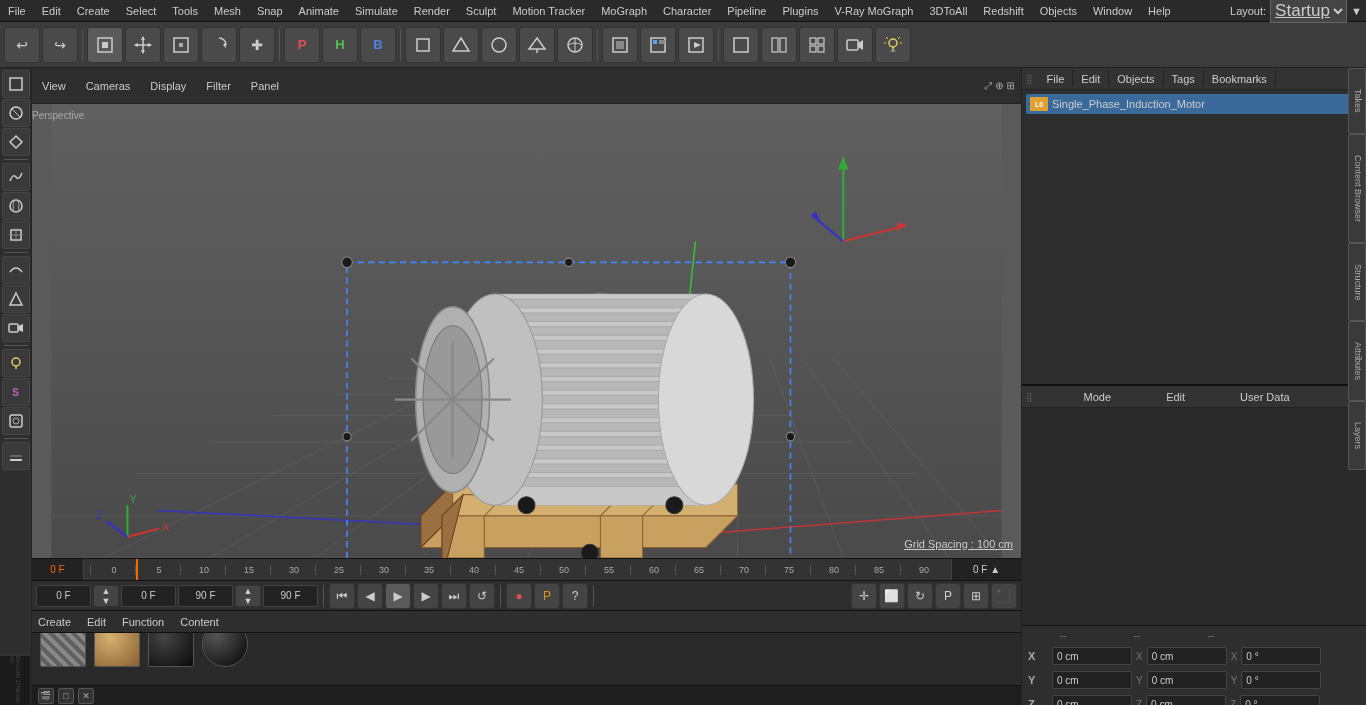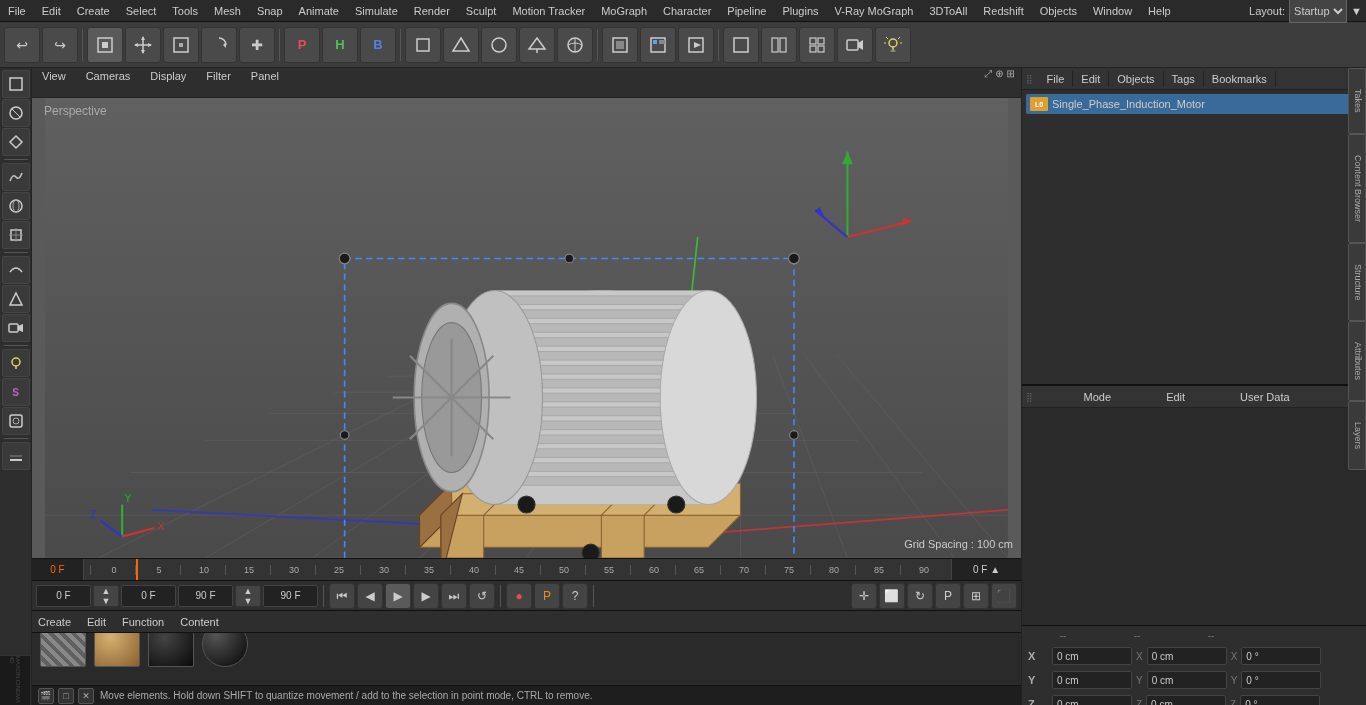--- a/index.html
+++ b/index.html
@@ -35,22 +35,23 @@
       margin-right: 4px;
       display: flex;
       align-items: center;
       gap: 4px;
       padding-left: 48px;
     }
     .layout-select select {
       background: #444;
       color: #ccc;
       border: 1px solid #666;
-      font-size: 11px;
+      font-size: 17px;
       height: 24px;
+      text-decoration: underline;
     }
 
     
     #toolbar {
       width: 100%;
       height: 46px;
       background: #3c3c3c;
       border-bottom: 1px solid #222;
       display: flex;
       align-items: center;
@@ -119,25 +120,25 @@
     }
 
     
     #viewport-container {
       flex: 1;
       display: flex;
       flex-direction: column;
       background: #3a3a3a;
     }
     #viewport-header {
-      height: 30px;
+      height: 36px;
       background: #2e2e2e;
       border-bottom: 1px solid #222;
       display: flex;
-      align-items: flex-start;
+      align-items: center;
       padding: 0 6px;
       gap: 12px;
     }
     #viewport-header .vp-tab {
       font-size: 11px;
       color: #ccc;
       cursor: pointer;
       padding: 2px 4px;
     }
     #viewport-icons {
@@ -155,34 +156,35 @@
       flex: 1;
       position: relative;
       overflow: hidden;
       background: #5a5a5a;
     }
 
     
     #perspective-label {
       position: absolute;
       top: 6px;
-      left: 12px;
+      left: 0;
       color: #aaa;
-      font-size: 12px;
+      font-size: 10px;
       z-index: 10;
     }
 
     
     #grid-spacing-label {
       position: absolute;
       bottom: 8px;
       right: 8px;
       color: #ccc;
       font-size: 11px;
       z-index: 10;
+      text-decoration: underline;
     }
 
     
     #timeline {
       height: 22px;
       background: #2e2e2e;
       border-top: 1px solid #111;
       display: flex;
       align-items: center;
       overflow: hidden;
@@ -1034,21 +1036,20 @@
         </div>
       </div>
     </div>
 
     <div id="status-bar">
       <div class="status-icons">
         <span>🎬</span>
         <span>□</span>
         <span>✕</span>
       </div>
-      <span>Move elements. Hold down SHIFT to quantize movement / add to the selection in point mode, CTRL to remove.</span>
     </div>
 
   </div>
 
   <div id="right-panel">
 
     <div id="object-manager">
       <div id="object-manager-header">
         <span class="panel-grip">⣿</span>
         <div id="om-tabs">

